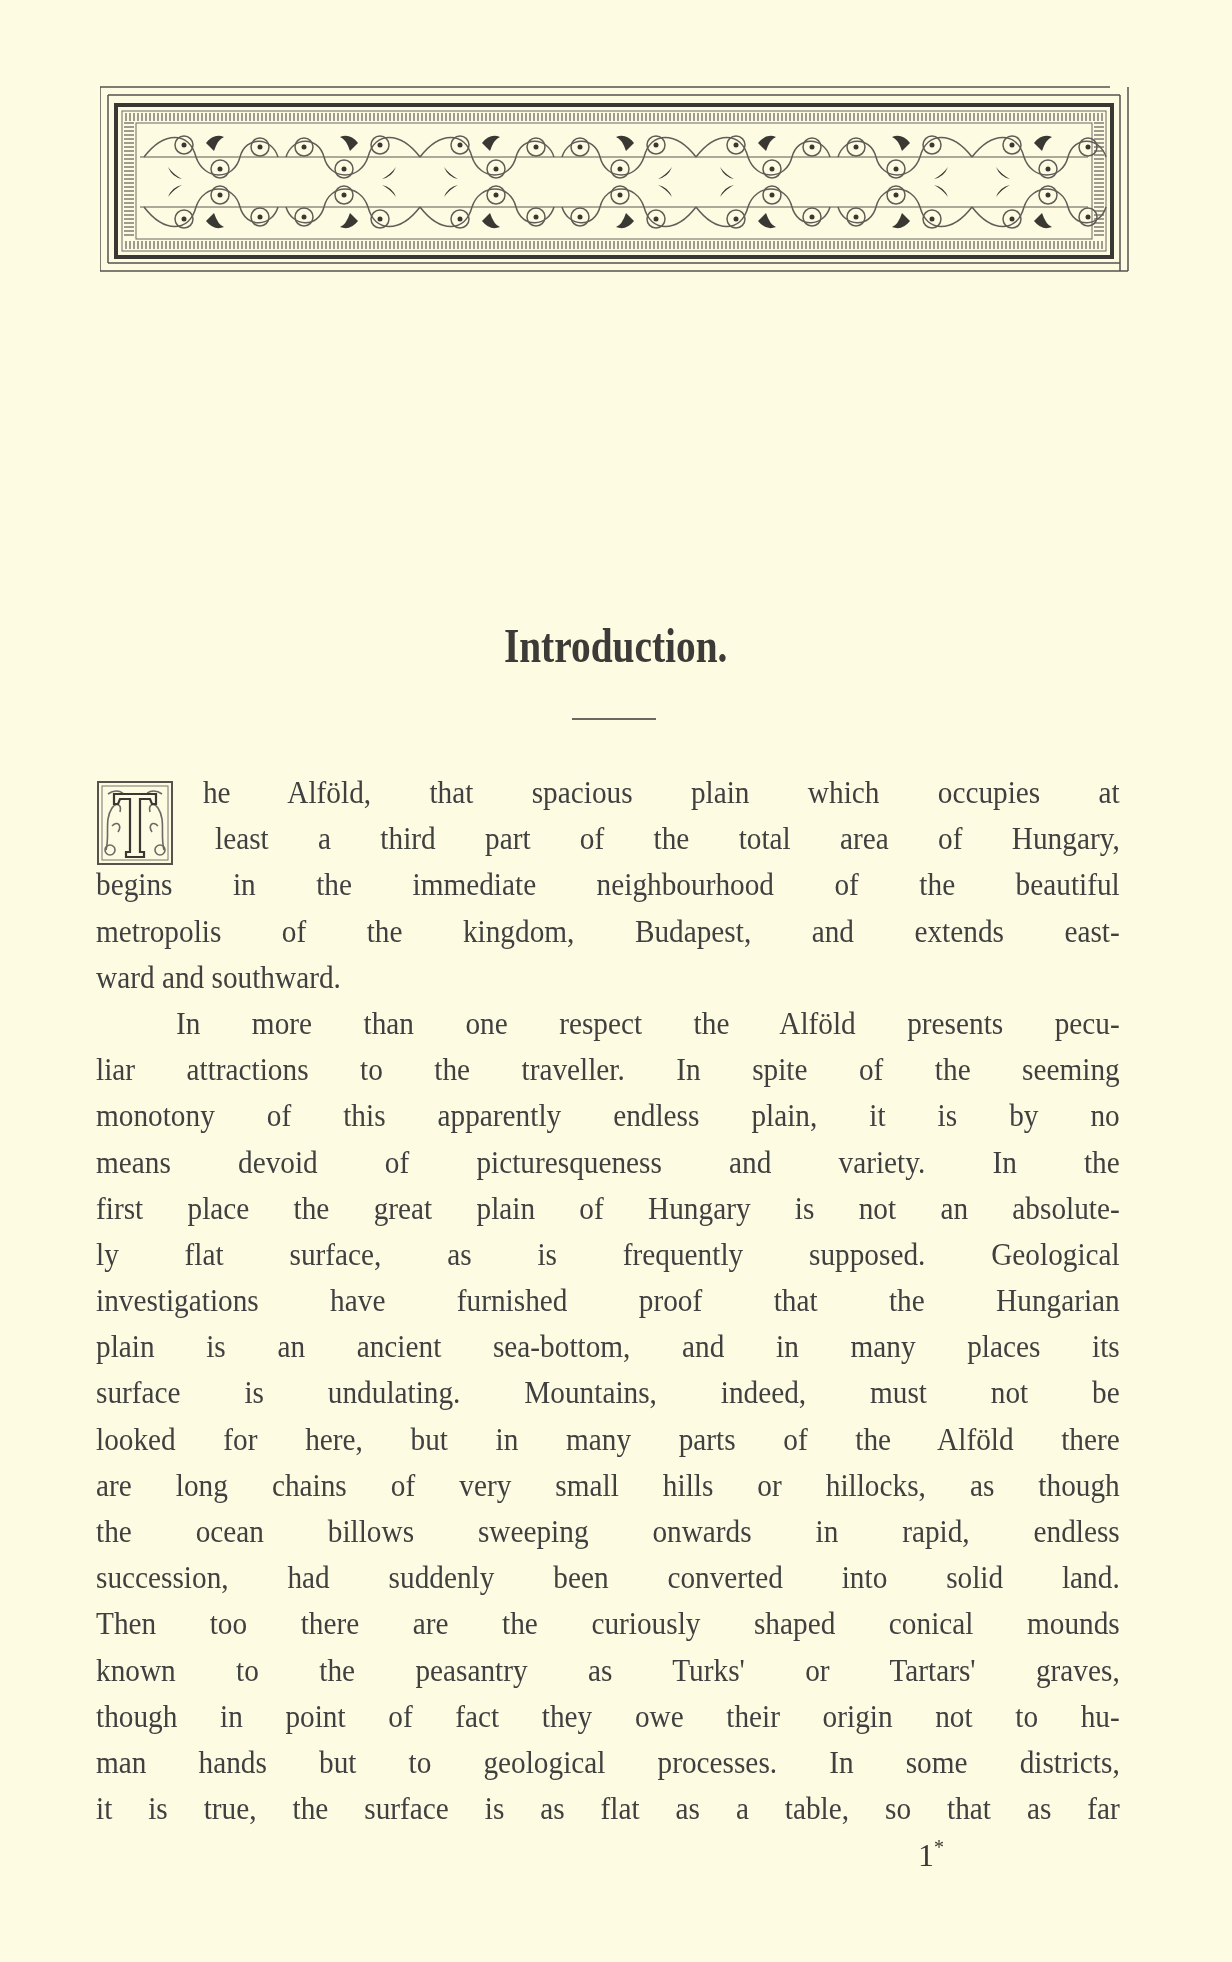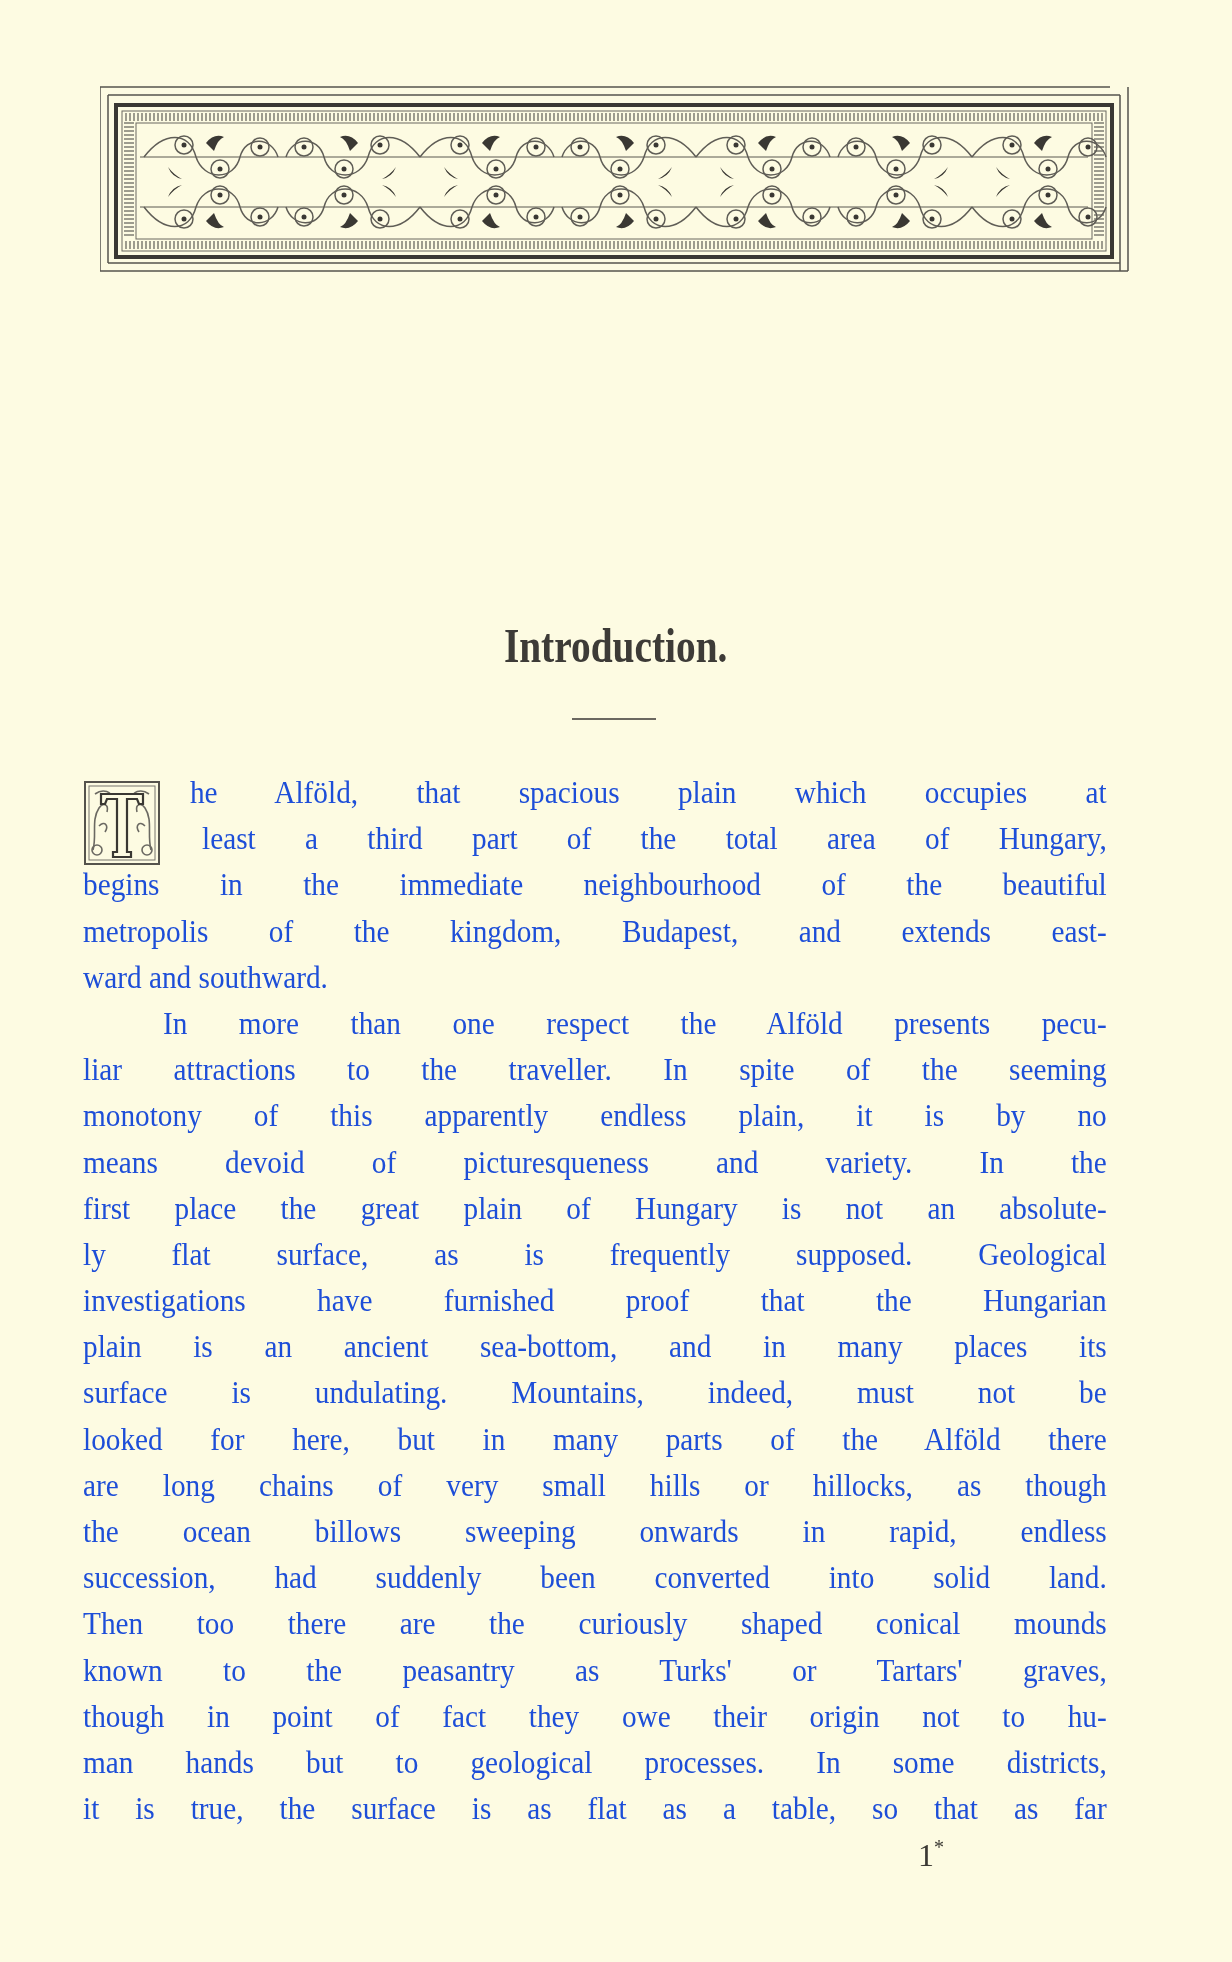--- a/index.html
+++ b/index.html
@@ -24,24 +24,24 @@
       letter-spacing: 0px;
       color: #3d3b37;
       transform: scaleX(0.82);
       transform-origin: 614px 0;
     }
     .title-rule {
       position: absolute; left: 572px; top: 718px; width: 84px; height: 2px;
       background: #6b6860;
     }
     .body-text {
-      position: absolute; left: 83px; top: 770px; width: 1024px;
+      position: absolute; left: 96px; top: 770px; width: 1024px;
       font-size: 31.5px;
       line-height: 46.2px;
-      color: #1d4ed8;
+      color: #404040;
     }
     .line {
       display: block;
       height: 46.2px;
       white-space: nowrap;
       text-align: justify;
       text-align-last: justify;
       transform: scaleX(0.93);
       transform-origin: left center;
       width: 107.5%;

